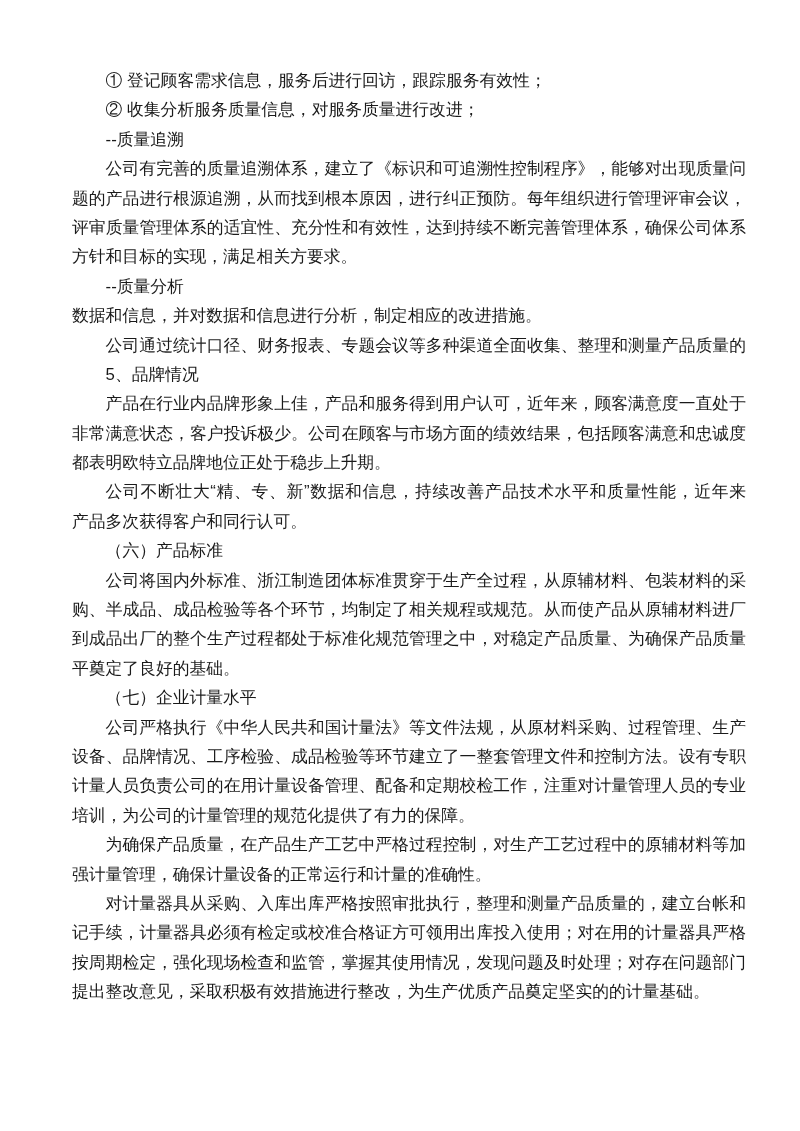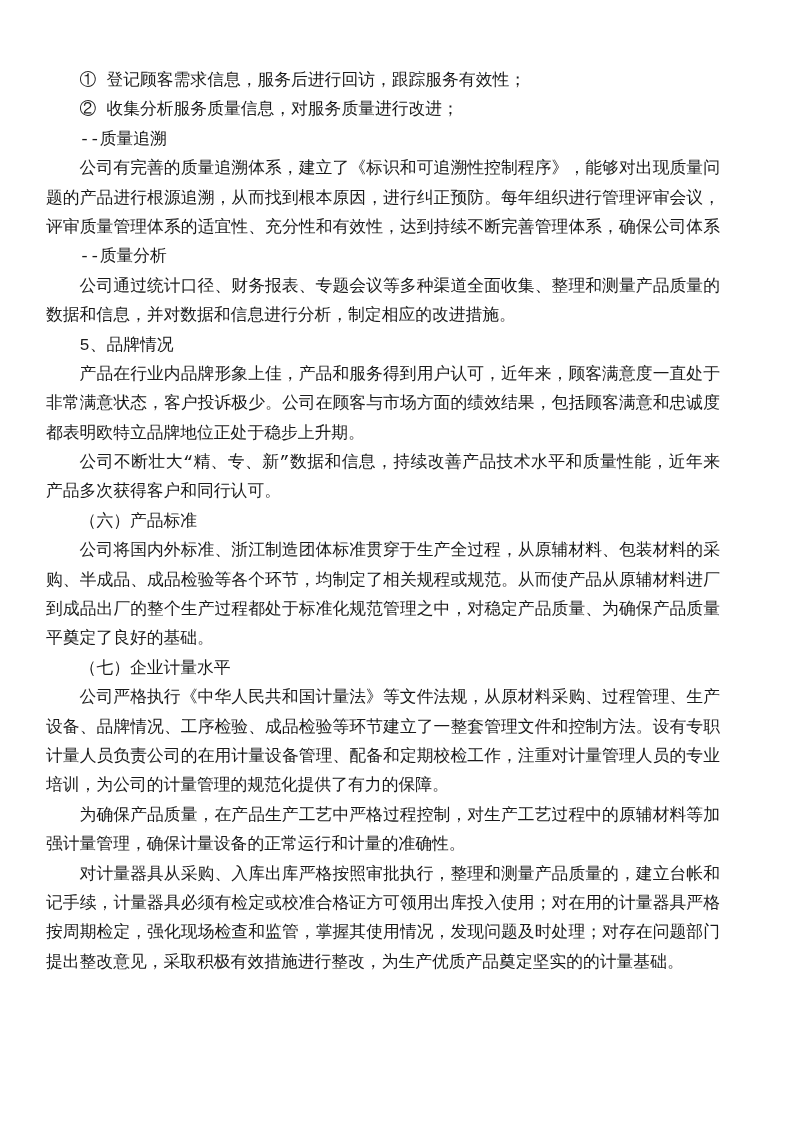--- a/index.html
+++ b/index.html
@@ -10,24 +10,23 @@
   .page {
     position: relative;
     width: 800px;
     height: 1131px;
     background: #ffffff;
     overflow: hidden;
     font-family: "Liberation Sans", sans-serif;
   }
   .content {
     position: absolute;
-    left: 46px;
+    left: 72px;
     top: 66px;
     width: 674px;
-    font-family: Liberation Mono, monospace;
   }
   .line {
     height: 29.4px;
     line-height: 29.4px;
     font-size: 16.8px;
     color: #1a1a1a;
     text-align: justify;
     word-break: break-all;
     overflow: hidden;
     white-space: normal;
@@ -43,23 +42,24 @@
 <body>
 
 <div class="page">
   <div class="content" id="doc-content">
       <div class="line indent">① 登记顾客需求信息，服务后进行回访，跟踪服务有效性；</div>
       <div class="line indent">② 收集分析服务质量信息，对服务质量进行改进；</div>
       <div class="line indent">--质量追溯</div>
       <div class="line indent fill">公司有完善的质量追溯体系，建立了《标识和可追溯性控制程序》，能够对出现质量问</div>
       <div class="line fill">题的产品进行根源追溯，从而找到根本原因，进行纠正预防。每年组织进行管理评审会议，</div>
       <div class="line fill">评审质量管理体系的适宜性、充分性和有效性，达到持续不断完善管理体系，确保公司体系</div>
+      <div class="line">方针和目标的实现，满足相关方要求。</div>
       <div class="line indent">--质量分析</div>
+      <div class="line">数据和信息，并对数据和信息进行分析，制定相应的改进措施。</div>
       <div class="line indent fill">公司通过统计口径、财务报表、专题会议等多种渠道全面收集、整理和测量产品质量的</div>
-      <div class="line">数据和信息，并对数据和信息进行分析，制定相应的改进措施。</div>
       <div class="line indent">5、品牌情况</div>
       <div class="line indent fill">产品在行业内品牌形象上佳，产品和服务得到用户认可，近年来，顾客满意度一直处于</div>
       <div class="line fill">非常满意状态，客户投诉极少。公司在顾客与市场方面的绩效结果，包括顾客满意和忠诚度</div>
       <div class="line">都表明欧特立品牌地位正处于稳步上升期。</div>
       <div class="line indent fill">公司不断壮大“精、专、新”数据和信息，持续改善产品技术水平和质量性能，近年来</div>
       <div class="line">产品多次获得客户和同行认可。</div>
       <div class="line indent">（六）产品标准</div>
       <div class="line indent fill">公司将国内外标准、浙江制造团体标准贯穿于生产全过程，从原辅材料、包装材料的采</div>
       <div class="line fill">购、半成品、成品检验等各个环节，均制定了相关规程或规范。从而使产品从原辅材料进厂</div>
       <div class="line fill">到成品出厂的整个生产过程都处于标准化规范管理之中，对稳定产品质量、为确保产品质量</div>

